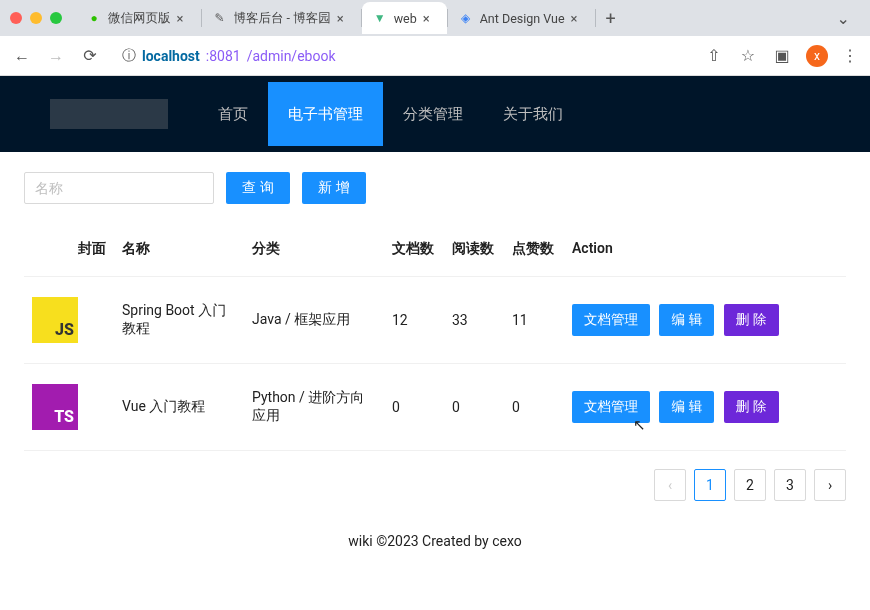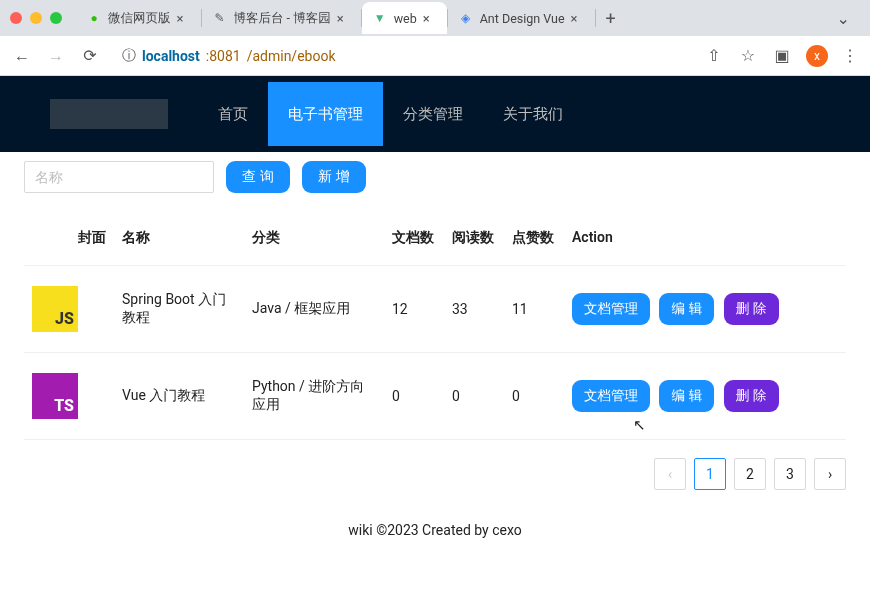--- a/index.html
+++ b/index.html
@@ -22,37 +22,37 @@
   .tab-sep { width:1px; height:18px; background:#b7bbc1; }
   .new-tab { padding: 0 10px; font-size: 18px; color: #555; }
   .win-ctrl { padding: 0 10px; font-size: 16px; color:#555; }
 
   .addr-bar { background: #fff; height: 40px; display: flex; align-items: center; padding: 0 12px; gap: 14px; border-bottom: 1px solid #ddd; }
   .nav-icon { color: #555; font-size: 16px; width: 20px; text-align:center; }
   .nav-icon.dis { color: #bcbcbc; }
   .url-box { flex:1; display:flex; align-items:center; gap:6px; padding: 0 8px; }
   .url-box .proto-icon { color:#555; font-size:14px; }
   .url-box .url-host { color:#0369a1; font-size:14px;font-weight:bold; }
-  .url-box .url-rest { color:#a16207; font-size:14px; }
+  .url-box .url-rest { color:#8b5cf6; font-size:14px; }
   .addr-right { display:flex; align-items:center; gap:14px; }
   .avatar-ic { width:22px; height:22px; border-radius:50%; background:#f6671b; color:#fff; display:flex; align-items:center; justify-content:center; font-size:12px; }
   .menu-dots { font-size:16px; color:#555; }
 
   
   .app-header { background: #001529; height: 76px; display:flex; align-items:center; padding: 0 30px 0 50px; }
   .logo-box { width: 118px; height: 30px; background:#2b3947; margin-right: 30px; }
   .nav-item { color:#bfbfbf; font-size:15px; padding: 0 20px; height:64px; display:flex; align-items:center; }
   .nav-item.selected { background:#1890ff; color:#fff; }
 
   
-  .content { padding: 9px 24px 10px; }
+  .content { padding: 20px 24px 10px; }
   .toolbar { display:flex; gap: 12px; margin-bottom: 26px; align-items:center; }
   .inp { width: 190px; height:32px; border:1px solid #d9d9d9; border-radius:2px; padding: 0 10px; font-size:14px; outline:none; }
   .inp::placeholder { color:#bfbfbf; }
-  .btn { height:32px; border:none; border-radius:9px; padding: 0 16px; font-size:14px; cursor:pointer; color:#fff;text-align:right; }
+  .btn { height:32px; border:none; border-radius:2px; padding: 0 16px; font-size:14px; cursor:pointer; color:#fff;text-align:right; }
   .btn.primary { background:#1890ff; }
   .btn.danger { background:#6d28d9; }
 
   
   table.data { width:100%; border-collapse: collapse; }
   table.data th { text-align:left; font-weight:600; font-size:14px; padding: 10px 8px 18px; border-bottom:1px solid #f0f0f0; vertical-align:top; }
   table.data td { text-align:left; padding: 20px 8px; border-bottom:1px solid #f0f0f0; font-size:14px; vertical-align:middle; }
   .cover-js { width:46px; height:46px; background:#f7df1e; color:#333; display:flex; align-items:flex-end; justify-content:flex-end; font-weight:800; font-size:16px; padding:4px; }
   .cover-ts { width:46px; height:46px; background:#a21caf; color:#fff; display:flex; align-items:flex-end; justify-content:flex-end; font-weight:800; font-size:16px; padding:4px; }
   .action-cell { white-space:nowrap; }

